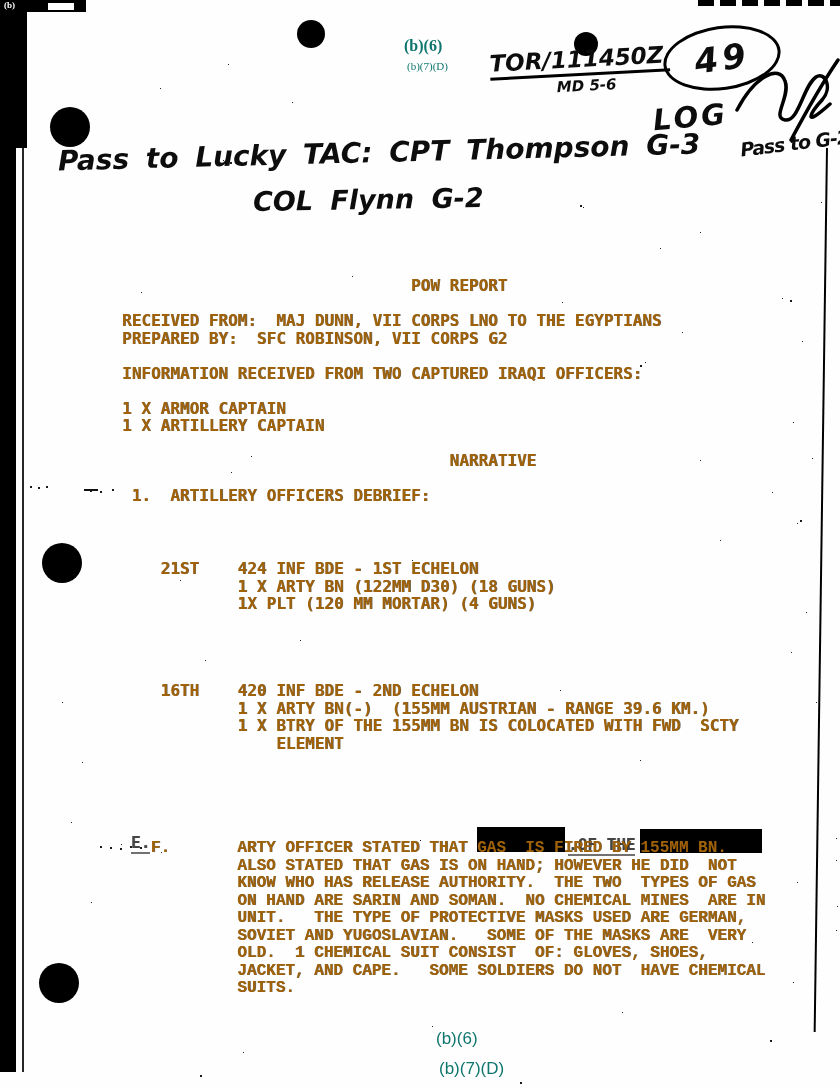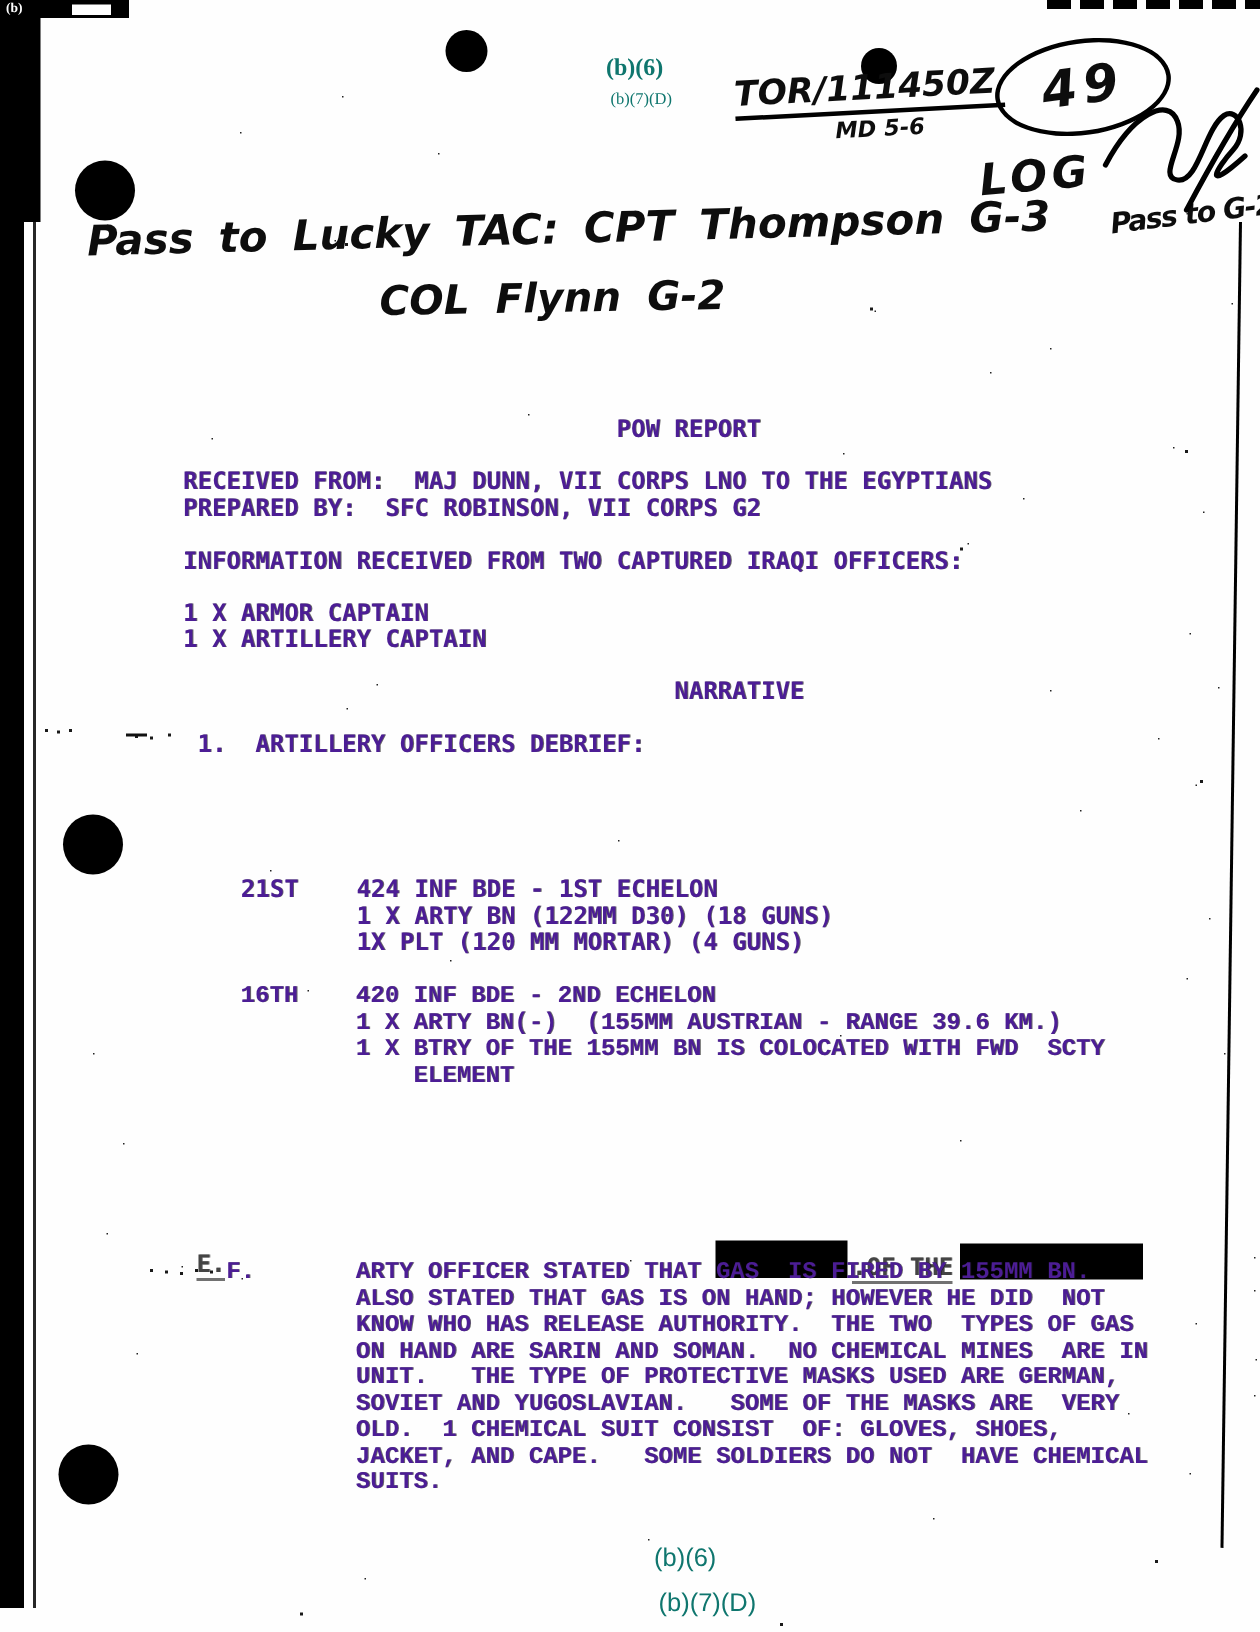--- a/index.html
+++ b/index.html
@@ -22,27 +22,27 @@
   
   .dot{position:absolute;background:#000;border-radius:50%;}
   #punch-dot-1{left:297px;top:20px;width:28px;height:28px;}
   #punch-dot-2{left:574px;top:32px;width:24px;height:24px;}
   #ink-blob{left:50px;top:107px;width:40px;height:40px;}
   #punch-hole-mid{left:42px;top:543px;width:40px;height:40px;}
   #punch-hole-bottom{left:39px;top:963px;width:40px;height:40px;}
   
   pre.typed{
     position:absolute;margin:0;left:122px;
-    font:bold 16px/17.5px "DejaVu Sans Mono",monospace;color:#4c1d95;
+    font:bold 16px/17.5px "DejaVu Sans Mono",monospace;color:#a16207;
     text-shadow:.6px 0 0 rgba(22,22,22,.65);letter-spacing:0;
   }
   #block-header{top:277px;}
   #block-27{top:516px;}
-  #block-21{top:584px;}
-  #block-16{top:656px;font-family:Liberation Mono, monospace;}
+  #block-21{top:560px;}
+  #block-16{top:682px;}
   #block-d{top:732px;}
   #block-f{top:840px;font-family:Liberation Mono, monospace;}
   
   .degraded{
     position:absolute;font:bold 16px "DejaVu Sans Mono",monospace;color:#1c1c1c;
     filter:blur(.4px);opacity:.82;border-bottom:2px solid rgba(25,25,25,.75);
     text-shadow:.6px 0 0 rgba(22,22,22,.6);
   }
   #e-label{left:131px;top:833px;}
   #e-text1{left:205px;top:833px;letter-spacing:.6px;}

